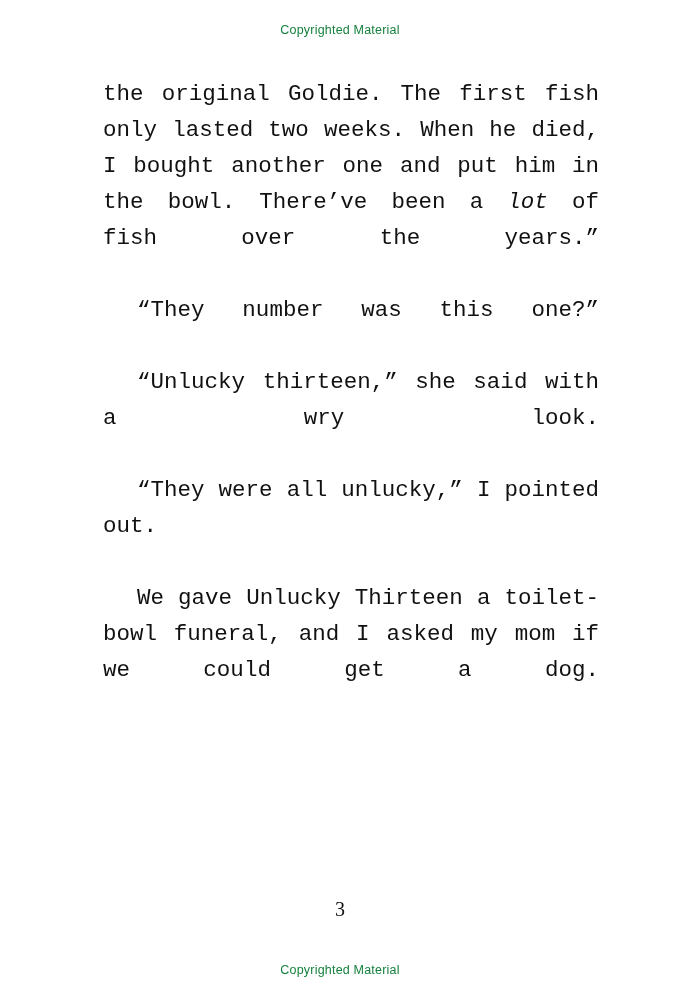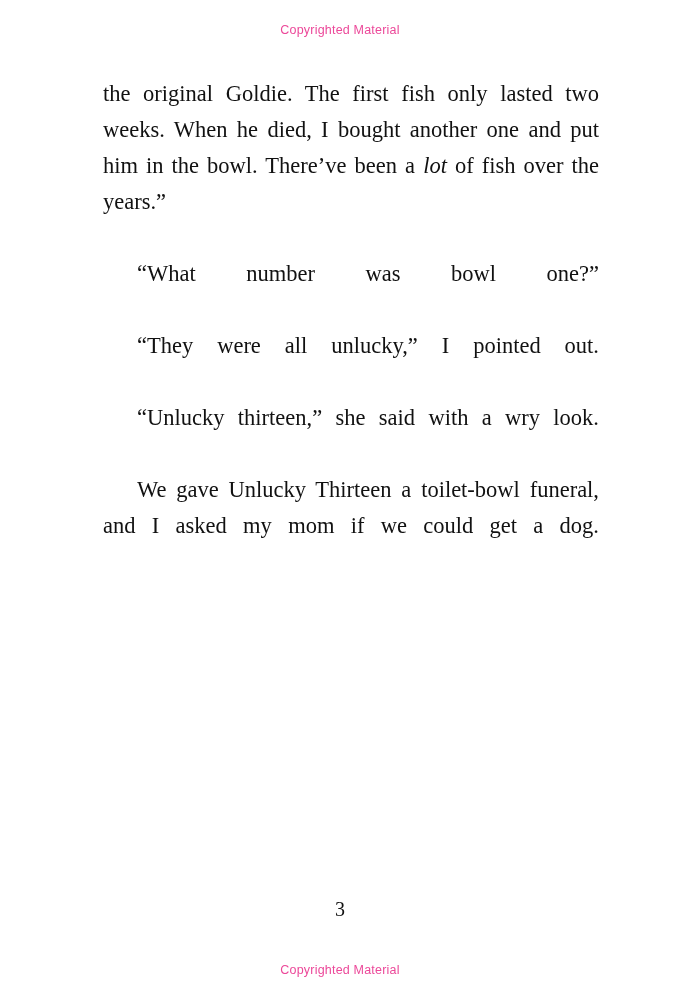--- a/index.html
+++ b/index.html
@@ -21,35 +21,35 @@
     position: relative;
     box-sizing: border-box;
   }
   .watermark {
     position: absolute;
     left: 0;
     width: 100%;
     text-align: center;
     font-family: "Liberation Sans", sans-serif;
     font-size: 12.5px;
-    color: #ec4899;
+    color: #15803d;
     letter-spacing: 0.2px;
   }
   .watermark-top { top: 23px; }
   .watermark-bottom { bottom: 23px; }
 
   .body-text {
     position: absolute;
     left: 103px;
     top: 76px;
     width: 496px;
   }
   p.para {
     margin: 0;
-    font-family: Liberation Serif, serif;
+    font-family: Liberation Mono, monospace;
     font-size: 22.5px;
     line-height: 36px;
     color: #111111;
     text-align: justify;
     text-justify: inter-word;
     -webkit-hyphens: none;
     hyphens: none;
   }
   p.para.indent {
     text-indent: 34px;
@@ -78,25 +78,25 @@
 <body>
 
 <div class="page">
 
   <div class="watermark watermark-top">Copyrighted Material</div>
 
   <div class="body-text">
 
     <p class="para"><span>the original Goldie. The first fish only lasted two weeks. When he died, I bought another one and put him in the bowl. There’ve been a </span><em>lot</em><span> of fish over the years.”</span></p>
 
-    <p class="para indent">“What number was bowl one?”</p>
+    <p class="para indent">“They number was this one?”</p>
+
+    <p class="para indent">“Unlucky thirteen,” she said with a wry look.</p>
 
     <p class="para indent">“They were all unlucky,” I pointed out.</p>
-
-    <p class="para indent">“Unlucky thirteen,” she said with a wry look.</p>
 
     <p class="para indent">We gave Unlucky Thirteen a toilet-bowl funeral, and I asked my mom if we could get a dog.</p>
 
   </div>
 
   <div class="page-number">3</div>
 
   <div class="watermark watermark-bottom">Copyrighted Material</div>
 
 </div>

